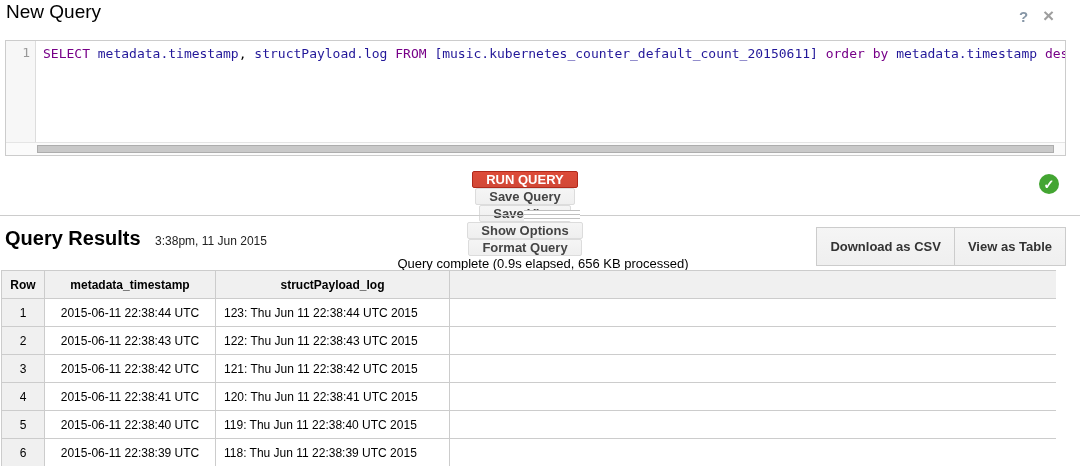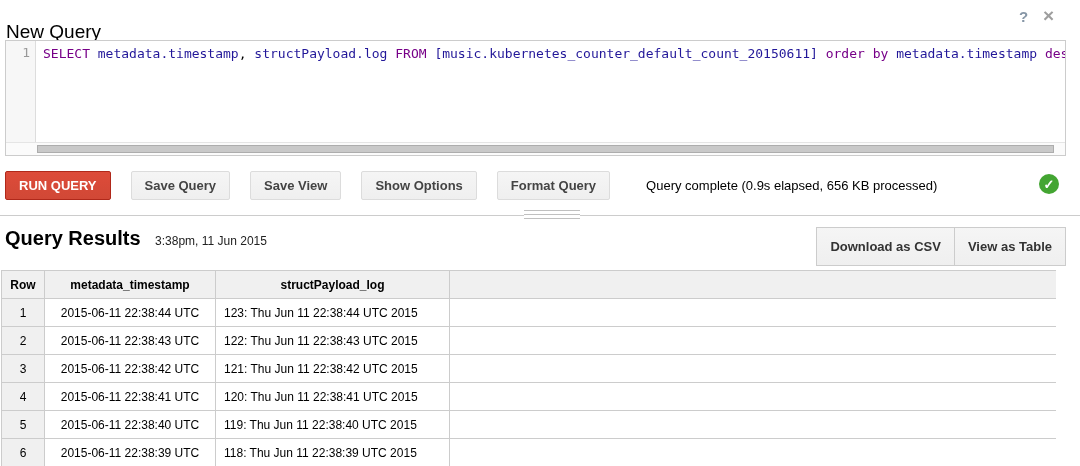--- a/index.html
+++ b/index.html
@@ -1,20 +1,20 @@
 <!DOCTYPE html>
 <html><head>
 <meta charset="utf-8">
 <style>
   * { margin:0; padding:0; box-sizing:border-box; }
   html,body { width:1080px; height:466px; background:#fff; overflow:hidden;
     font-family:"Liberation Sans", sans-serif; color:#000; }
 
   
-  .page-title { position:absolute; left:6px; top:21px; font-size:19px; color:#000; }
+  .page-title { position:absolute; left:6px; top:1px; font-size:19px; color:#000; }
   .help-icon { position:absolute; left:1019px; top:8px; font-size:15px; font-weight:bold;
     color:#8696a6; cursor:pointer; }
   .close-icon { position:absolute; left:1043px; top:5px; font-size:19px; font-weight:bold;
     color:#9e9e9e; cursor:pointer; }
 
   
   .editor { position:absolute; left:5px; top:40px; width:1061px; height:116px;
     border:1px solid #ccc; background:#fff; }
   .gutter { position:absolute; left:0; top:0; bottom:13px; width:30px; background:#f7f7f7;
     border-right:1px solid #ddd; font-family:"DejaVu Sans Mono", monospace; font-size:13px;
@@ -25,21 +25,21 @@
   .tok-keyword { color:#770088; }
   .tok-ident   { color:#221799; }
   .tok-plain   { color:#000; }
   .hscrollbar { position:absolute; left:0; right:0; bottom:0; height:13px; background:#fbfbfb;
     border-top:1px solid #e5e5e5; }
   .hscroll-thumb { position:absolute; left:31px; right:11px; top:2px; height:8px;
     background:#c9c9c9; border:1px solid #adadad; }
 
   
   .toolbar { position:absolute; left:5px; top:171px; right:15px; height:29px;
-    display:flex; align-items:center; }
+    display:flex; align-items:center;flex-direction:column; }
   .btn { height:29px; padding:0 13px; font-size:13px; font-weight:bold; border-radius:2px;
     cursor:pointer; display:inline-flex; align-items:center; }
   .btn-red { background:linear-gradient(#dd4b39,#d14836); border:1px solid #b0281a;
     color:#fff; margin-right:20px; }
   .btn-gray { background:linear-gradient(#f5f5f5,#efefef); border:1px solid #dcdcdc;
     color:#444; margin-right:20px; }
   .status-text { font-size:13px; color:#000; margin-left:16px; }
   .check-icon { position:absolute; left:1034px; top:3px; width:20px; height:20px;
     border-radius:50%; background:#43a532; color:#fff; font-size:13px; font-weight:bold;
     display:flex; align-items:center; justify-content:center; }

